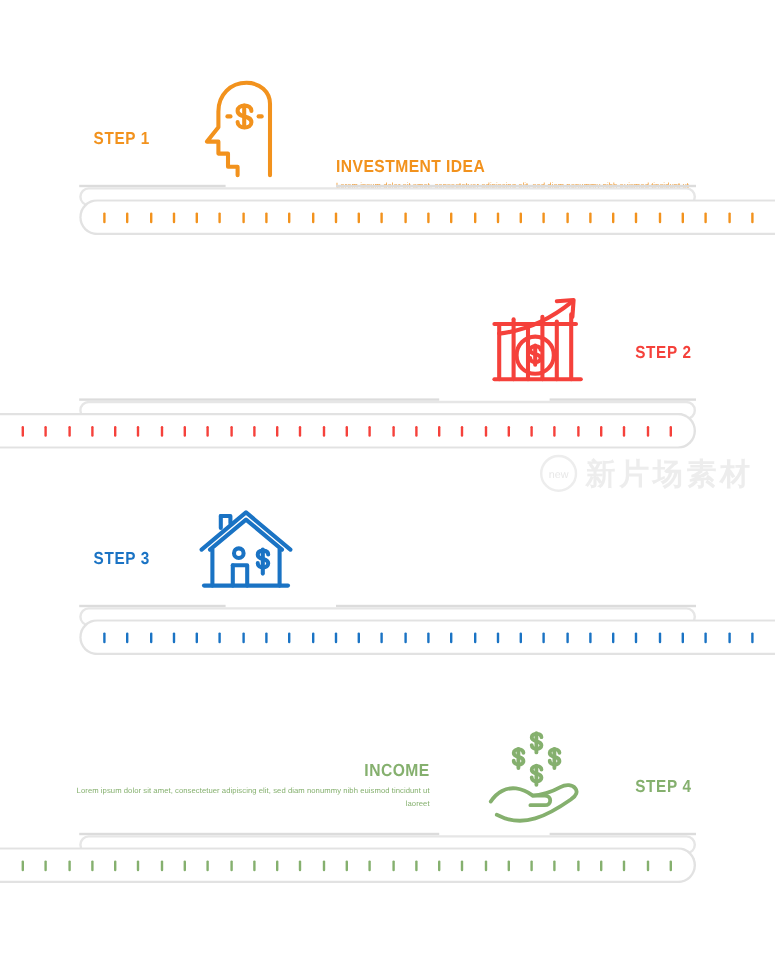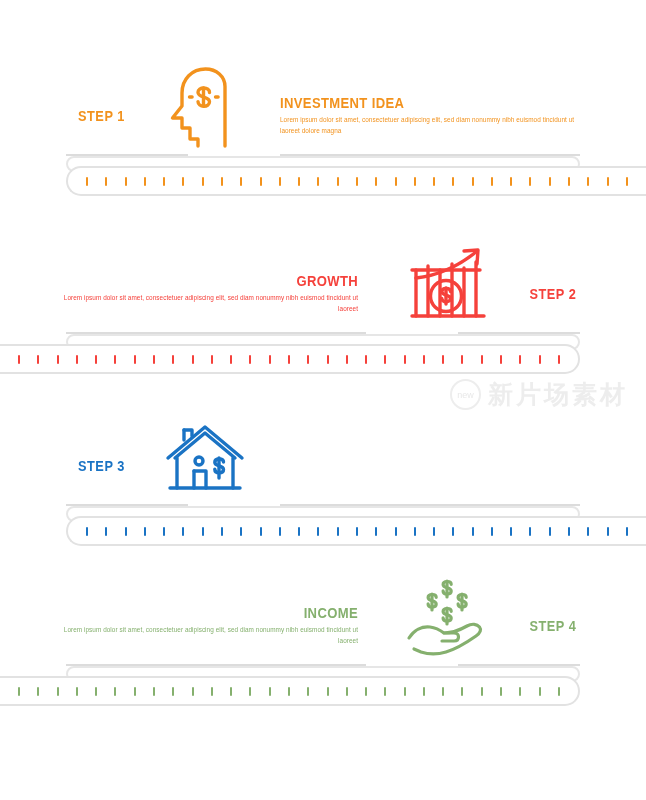--- a/index.html
+++ b/index.html
@@ -23,21 +23,21 @@
 
   
   .step-block {
     position: absolute;
     left: 0;
     width: 646px;
   }
   .step-block.b1 { top: 62px; }
   .step-block.b2 { top: 240px; }
   .step-block.b3 { top: 412px; }
-  .step-block.b4 { top: 572px; }
+  .step-block.b4 { top: 602px; }
 
   
   .row-content {
     position: relative;
     height: 92px;
   }
 
   .step-label {
     position: absolute;
     top: 46px;
@@ -59,21 +59,21 @@
   }
   .ltr .icon-holder { left: 162px; }
   .rtl .icon-holder { right: 156px; }
   .icon-holder svg { display: block; width: 100%; height: 100%; }
 
   .text-holder {
     position: absolute;
     top: 34px;
     width: 300px;
   }
-  .ltr .text-holder { left: 280px; text-align: left; }
+  .ltr .text-holder { left: 280px; text-align: left; margin-top: 36px; }
   .rtl .text-holder { right: 288px; text-align: right; }
 
   .title {
     font-size: 14.5px;
     font-weight: bold;
     letter-spacing: 0.4px;
     line-height: 1.1;
     margin: 0 0 3px 0;
     font-family: "Liberation Sans Narrow", "Liberation Sans", sans-serif;
     transform: scaleX(0.9);
@@ -255,24 +255,20 @@
             <path d="M72 18 V72"></path>
           <path d="M8 26 H76"></path>
           <path d="M8 72 H80"></path>
           <path d="M12 34 C30 32 52 24 72 8"></path>
           <path d="M60 7 L74 6 L73 20"></path>
           <circle cx="42" cy="52" r="15.5"></circle>
           <path d="M42 44 V60"></path>
           <path d="M46.5 47.5 C46.5 45.6 44.6 44.5 42.2 44.5 C39.8 44.5 37.8 45.6 37.8 47.6 C37.8 52.2 46.5 50 46.5 54.6 C46.5 56.6 44.6 57.8 42.2 57.8 C39.8 57.8 37.8 56.6 37.8 54.4"></path>
         </svg>
       </div>
-      <div class="text-holder">
-        <div class="title" style="color:#F5413B">GROWTH</div>
-        <div class="body-text" style="color:#F5413B">Lorem ipsum dolor sit amet, consectetuer adipiscing elit, sed diam nonummy nibh euismod tincidunt ut laoreet</div>
-      </div>
     </div>
     <div class="divider div-right" style="top:92px"></div>
     <div class="divider div-mid-r" style="top:92px"></div>
     <div class="ruler-thin cap-right" style="top:94px"></div>
     <div class="ruler cap-right" style="top:104px">
       <div class="ticks">
           <span class="tick" style="background: rgb(245, 65, 59);"></span>
           <span class="tick" style="background: rgb(245, 65, 59);"></span>
           <span class="tick" style="background: rgb(245, 65, 59);"></span>
           <span class="tick" style="background: rgb(245, 65, 59);"></span>

